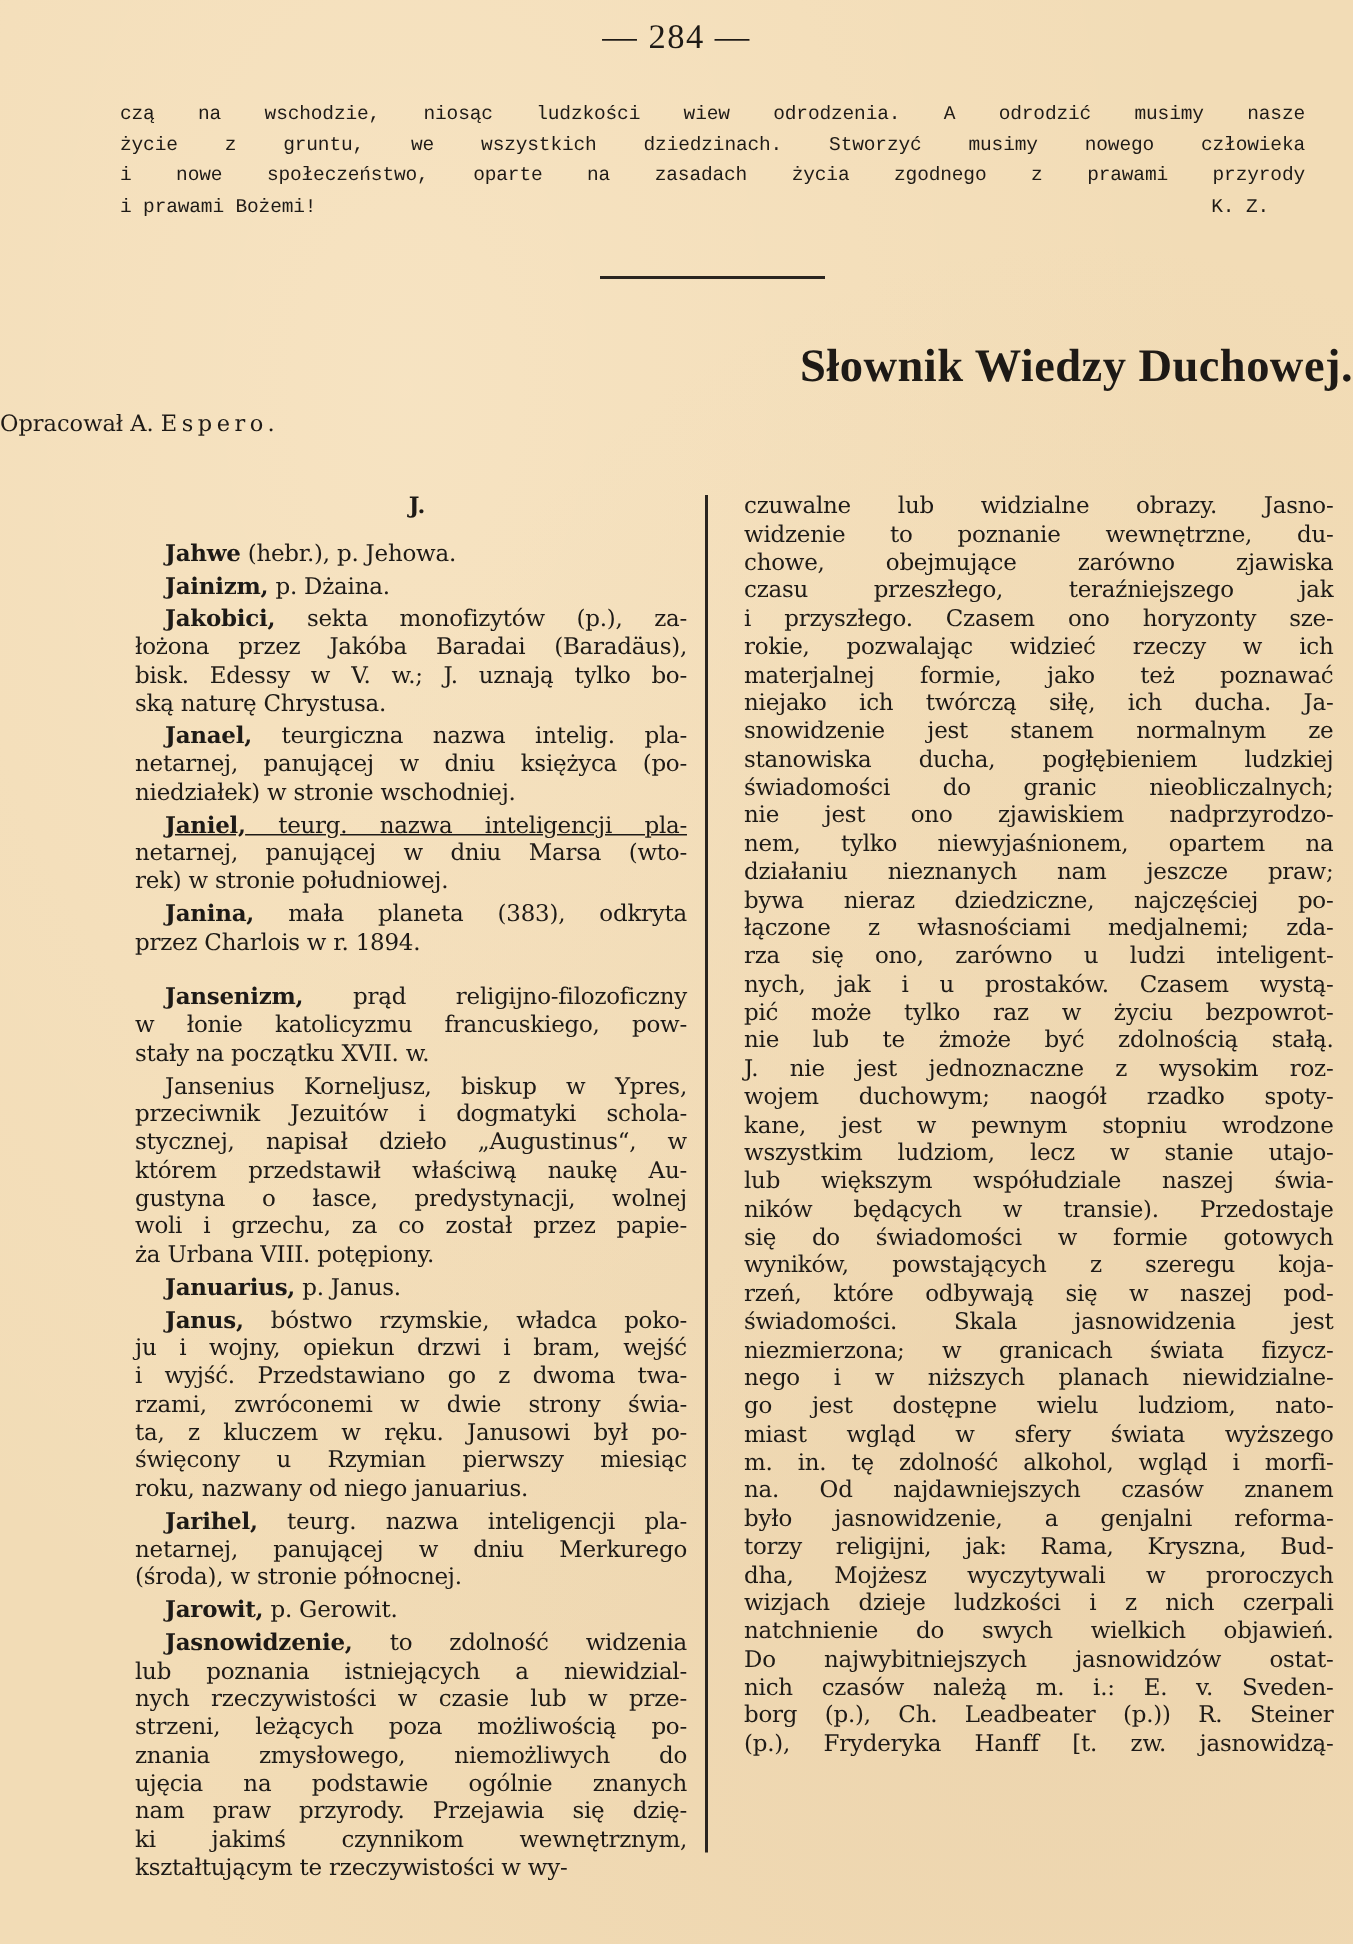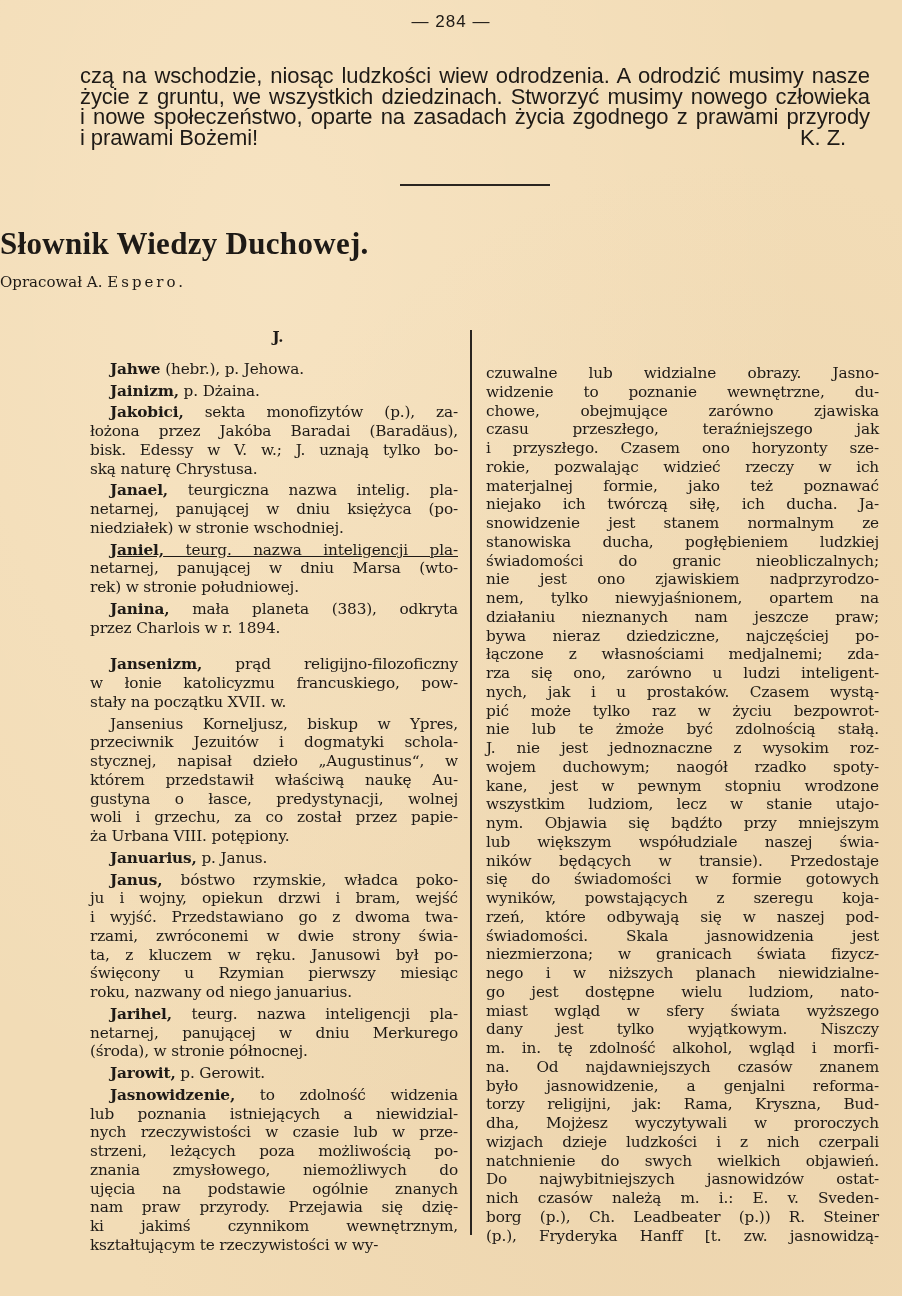--- a/index.html
+++ b/index.html
@@ -7,48 +7,48 @@
     width: 902px; height: 1296px; overflow: hidden;
     background: #f2dcb6;
     background-image: radial-gradient(ellipse at 30% 20%, rgba(255,240,215,0.35), rgba(0,0,0,0) 60%),
                       radial-gradient(ellipse at 80% 80%, rgba(220,190,150,0.25), rgba(0,0,0,0) 60%);
     color: #1e1a16;
     font-family: "DejaVu Serif", "Liberation Serif", serif;
     position: relative;
   }
   .page-number {
     position: absolute; top: 12px; left: 0; width: 902px; text-align: center;
-    font-family: Liberation Sans, sans-serif; font-size: 17px; letter-spacing: 1px;
+    font-family: Liberation Serif, serif; font-size: 23px; letter-spacing: 1px;
   }
   .intro {
     position: absolute; top: 66px; left: 80px; width: 790px;
-    font-family: Liberation Sans, sans-serif; font-size: 22px; line-height: 20.5px;
+    font-family: Liberation Mono, monospace; font-size: 13px; line-height: 20.5px;
     text-align: justify; letter-spacing: -0.1px;
   }
   .intro .line { display: block; white-space: nowrap; text-align-last: justify; }
   .intro .line.last { text-align-last: auto; display: flex; justify-content: space-between; }
   .rule {
     position: absolute; top: 184px; left: 400px; width: 150px; height: 2px; background: #2a2520;
   }
   .title {
-    position: absolute; top: 226px; left: 0; width: 902px; text-align: left;
+    position: absolute; top: 226px; left: 0; width: 902px; text-align: right;
     font-family: "Liberation Serif", serif; font-weight: bold; font-size: 31px; letter-spacing: 0.3px;
   }
   .subtitle {
     position: absolute; top: 273px; left: 0; width: 902px; text-align: left;
     font-family: "DejaVu Serif", serif; font-size: 15px;
   }
   .subtitle .spaced { letter-spacing: 3px; }
   .col {
     position: absolute; top: 328px; width: 390px;
     font-family: "DejaVu Serif", serif; font-size: 15.3px; line-height: 18.75px;
     letter-spacing: -0.15px;
   }
   .col.left { left: 90px; width: 368px; }
-  .col.right { left: 486px; width: 393px; margin-top: 36px; }
+  .col.right { left: 496px; width: 393px; }
   .col .letter { text-align: center; font-weight: bold; font-size: 15px; margin-bottom: 13px; margin-left: 8px; }
   .col .entry { margin-bottom: 3px; }
   .col .line { display: block; white-space: nowrap; text-align: justify; text-align-last: justify; }
   .col .line.end { text-align-last: left; }
   .col b { font-weight: bold; }
   .left-divider {
     position: absolute; left: 470px; top: 330px; width: 1.5px; height: 905px; background: #2a2520;
   }
 </style>
 </head>
@@ -169,32 +169,30 @@
     <span class="line">bywa nieraz dziedziczne, najczęściej po-</span>
     <span class="line">łączone z własnościami medjalnemi; zda-</span>
     <span class="line">rza się ono, zarówno u ludzi inteligent-</span>
     <span class="line">nych, jak i u prostaków. Czasem wystą-</span>
     <span class="line">pić może tylko raz w życiu bezpowrot-</span>
     <span class="line">nie lub te żmoże być zdolnością stałą.</span>
     <span class="line">J. nie jest jednoznaczne z wysokim roz-</span>
     <span class="line">wojem duchowym; naogół rzadko spoty-</span>
     <span class="line">kane, jest w pewnym stopniu wrodzone</span>
     <span class="line">wszystkim ludziom, lecz w stanie utajo-</span>
-    <span class="line">nym. Objawia się bądźto przy mniejszym</span>
     <span class="line">lub większym współudziale naszej świa-</span>
     <span class="line">ników będących w transie). Przedostaje</span>
     <span class="line">się do świadomości w formie gotowych</span>
     <span class="line">wyników, powstających z szeregu koja-</span>
     <span class="line">rzeń, które odbywają się w naszej pod-</span>
     <span class="line">świadomości. Skala jasnowidzenia jest</span>
     <span class="line">niezmierzona; w granicach świata fizycz-</span>
     <span class="line">nego i w niższych planach niewidzialne-</span>
     <span class="line">go jest dostępne wielu ludziom, nato-</span>
     <span class="line">miast wgląd w sfery świata wyższego</span>
-    <span class="line">dany jest tylko wyjątkowym. Niszczy</span>
     <span class="line">m. in. tę zdolność alkohol, wgląd i morfi-</span>
     <span class="line">na. Od najdawniejszych czasów znanem</span>
     <span class="line">było jasnowidzenie, a genjalni reforma-</span>
     <span class="line">torzy religijni, jak: Rama, Kryszna, Bud-</span>
     <span class="line">dha, Mojżesz wyczytywali w proroczych</span>
     <span class="line">wizjach dzieje ludzkości i z nich czerpali</span>
     <span class="line">natchnienie do swych wielkich objawień.</span>
     <span class="line">Do najwybitniejszych jasnowidzów ostat-</span>
     <span class="line">nich czasów należą m. i.: E. v. Sveden-</span>
     <span class="line">borg (p.), Ch. Leadbeater (p.)) R. Steiner</span>

